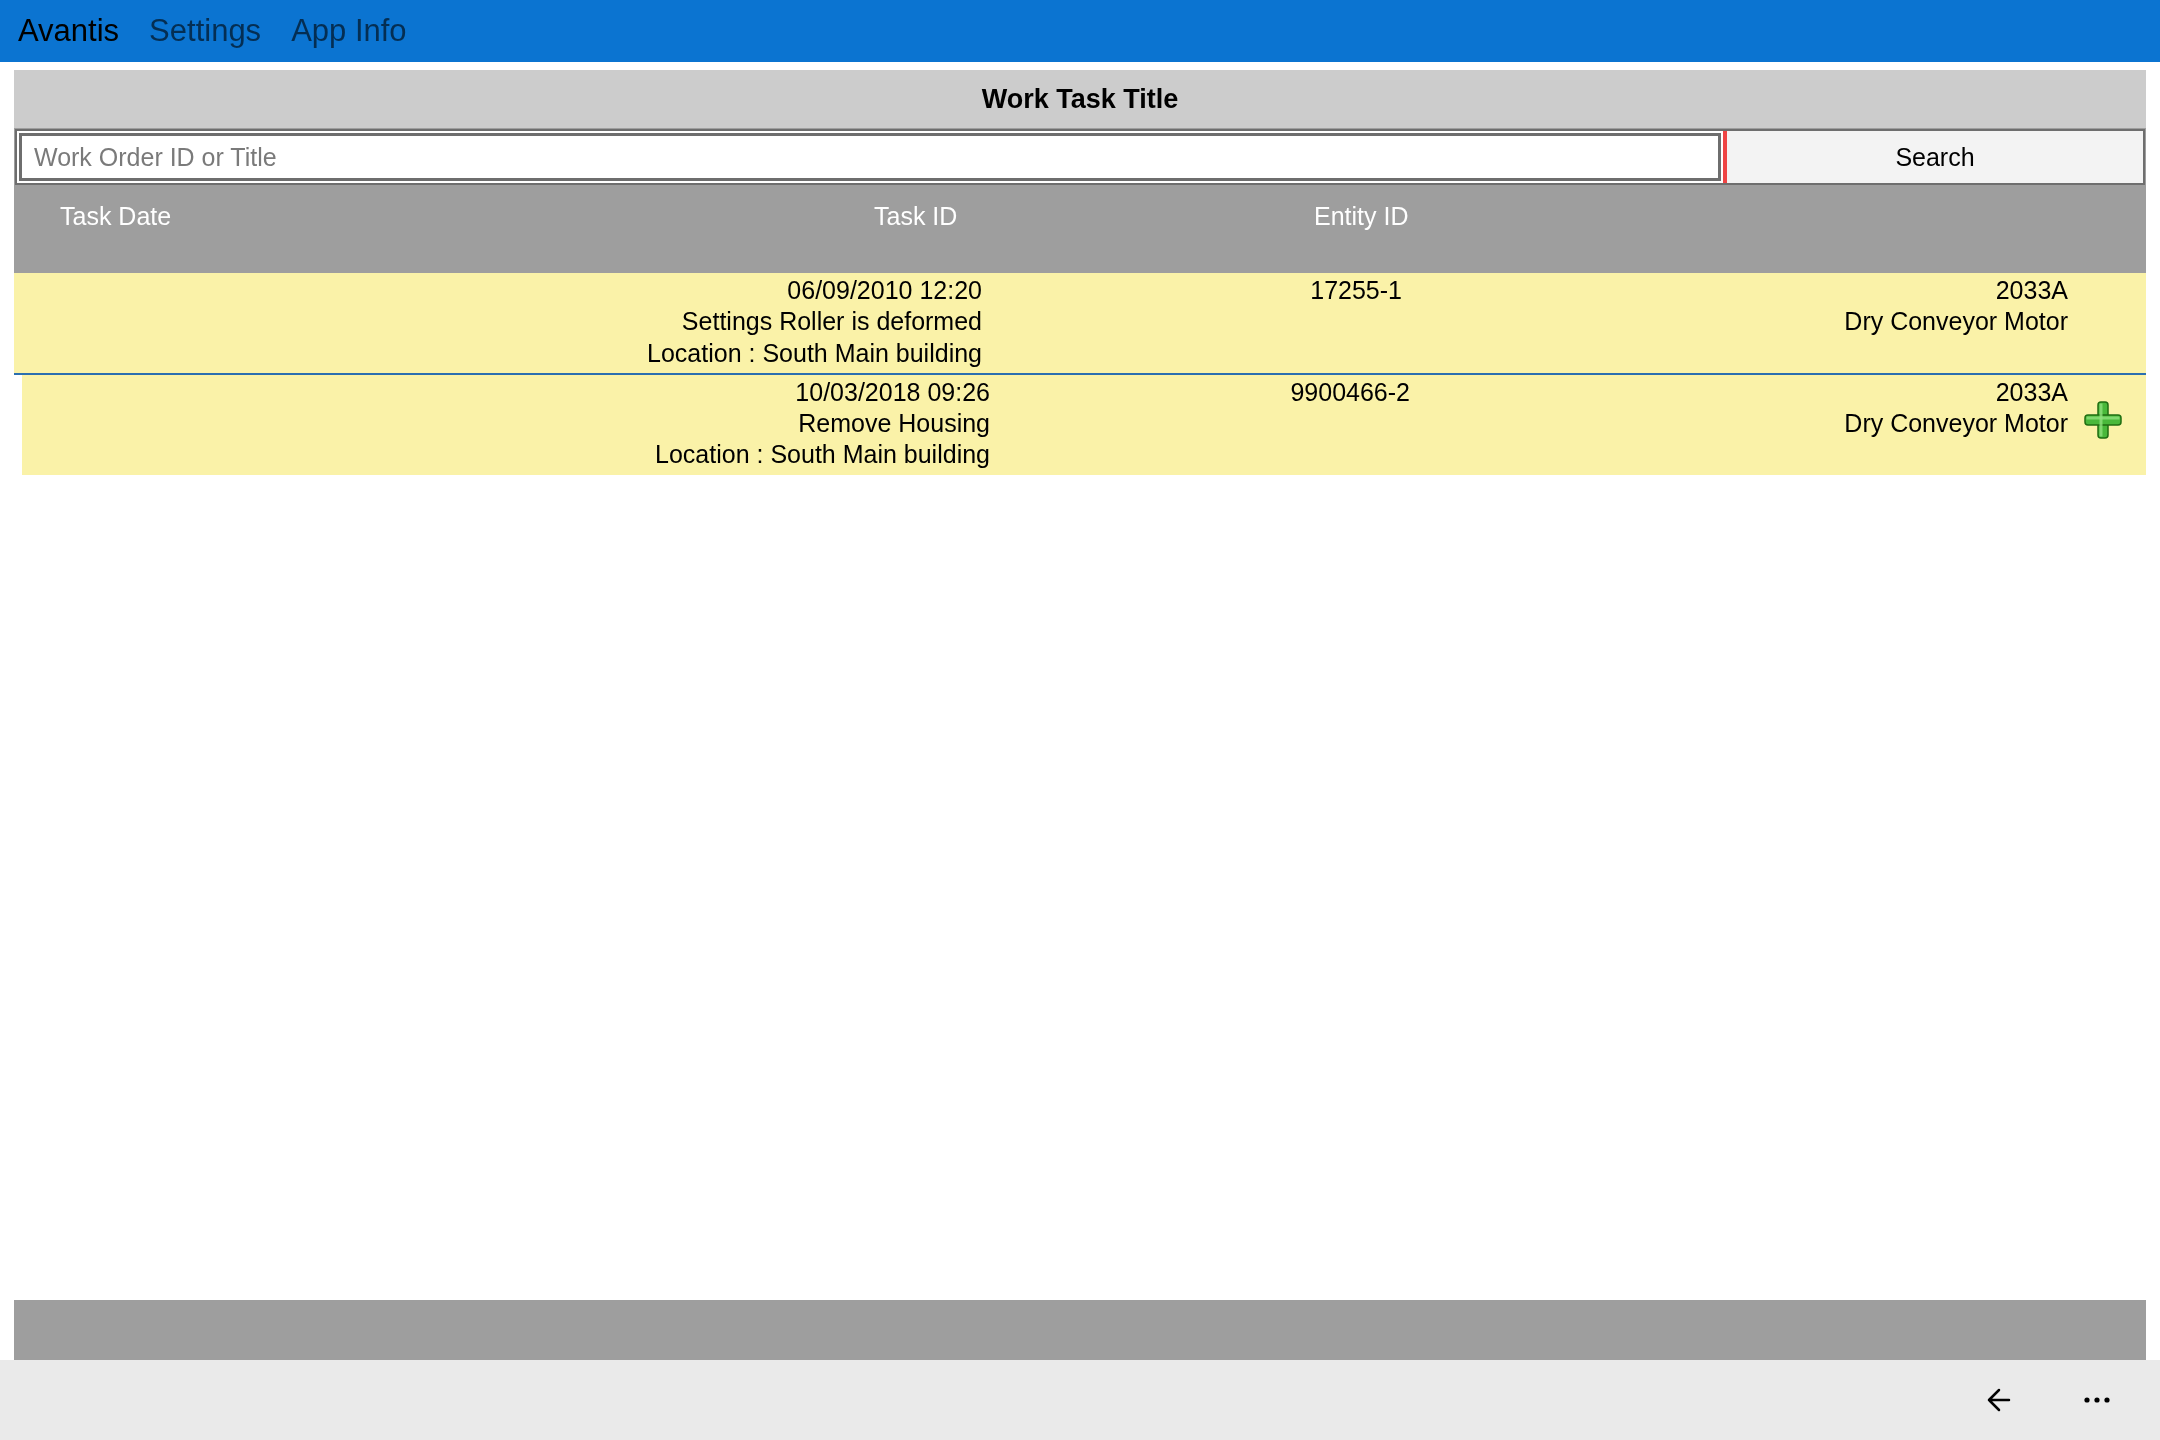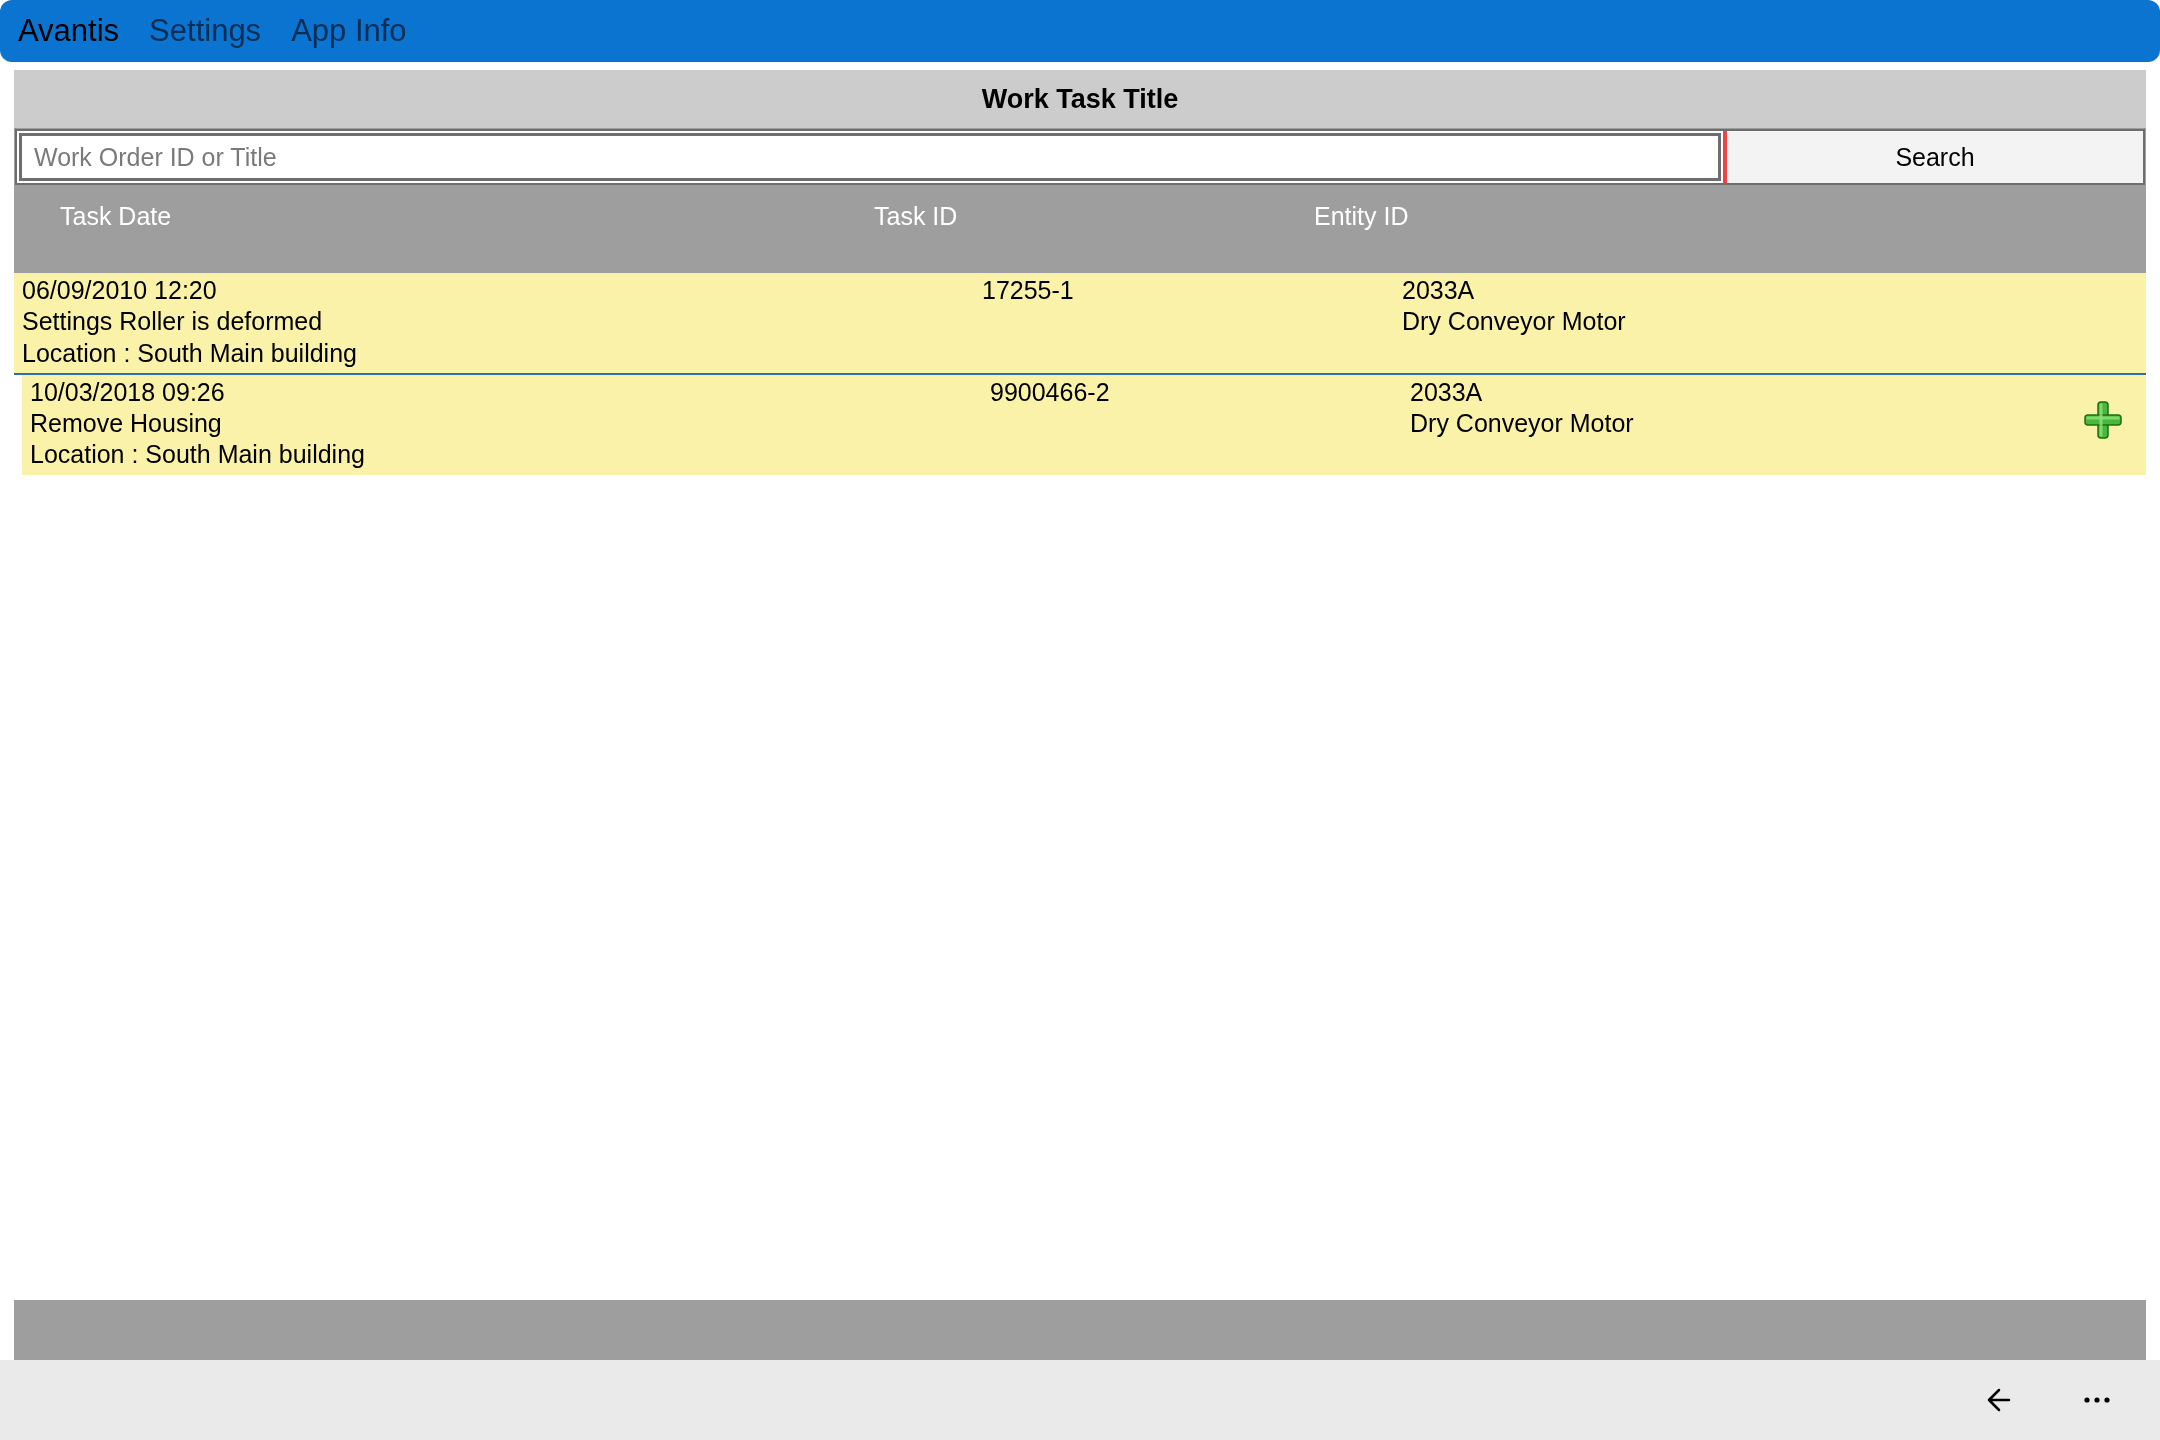--- a/index.html
+++ b/index.html
@@ -12,21 +12,20 @@
   }
 
   .title-bar {
     background: #0b74d1;
     height: 62px;
     display: flex;
     align-items: center;
     padding: 0 18px;
     gap: 30px;
     font-size: 31px;
-    border-radius: 12px;
   }
   .title-bar .app-name { color: #000; }
   .title-bar .app-link { color: #000000; opacity: 0.6; cursor: pointer; }
 
   .page-wrap {
     position: absolute;
     top: 70px;
     left: 14px;
     right: 14px;
     bottom: 140px;
@@ -96,20 +95,21 @@
   }
   .col-header > div { padding-left: 46px; }
   .col-header .col1 { }
   .col-header .col2 { padding-left: 60px; }
   .col-header .col3 { padding-left: 80px; }
 
   .rows {
     background: #fff;
     flex: 1;
     overflow: auto;
+    text-align: right;
   }
   .row {
     display: grid;
     grid-template-columns: 960px 420px 1fr 70px;
     background: #faf2a8;
     border-bottom: 2px solid #2b6fb0;
     font-size: 25px;
     color: #000;
     padding: 2px 8px 4px 8px;
     line-height: 1.25;

